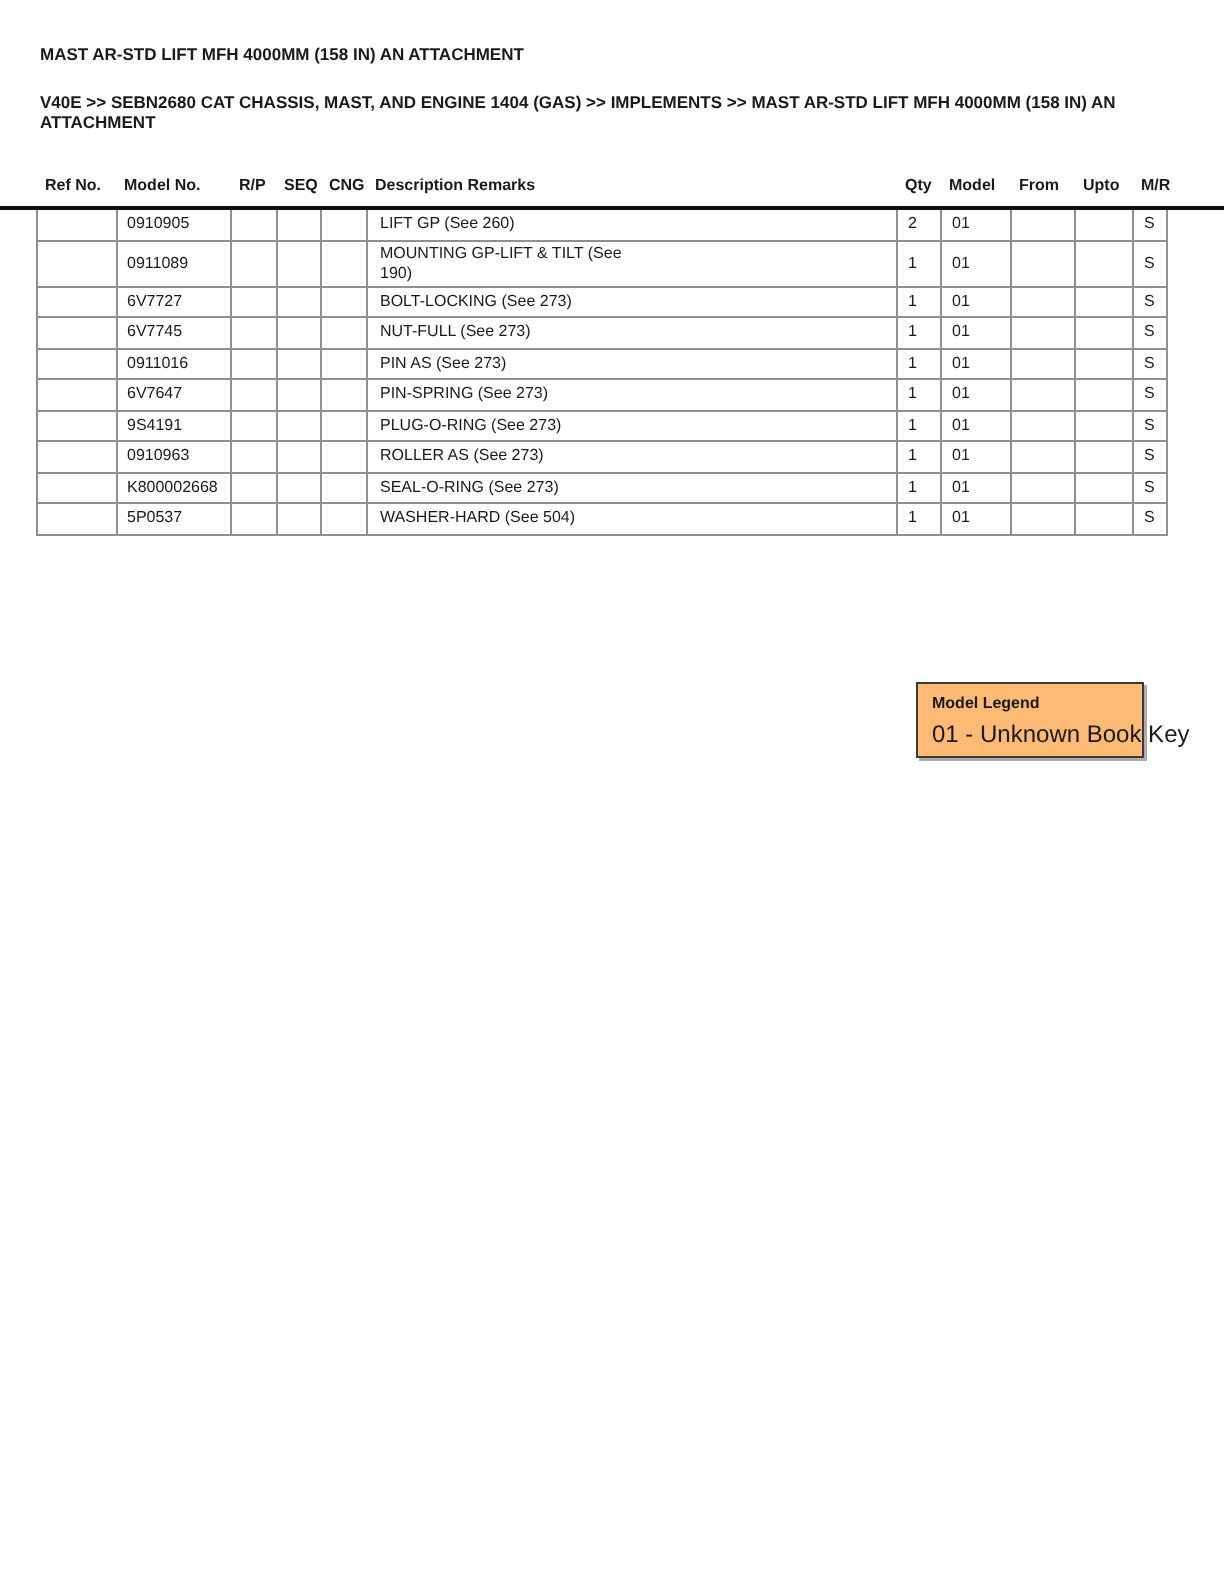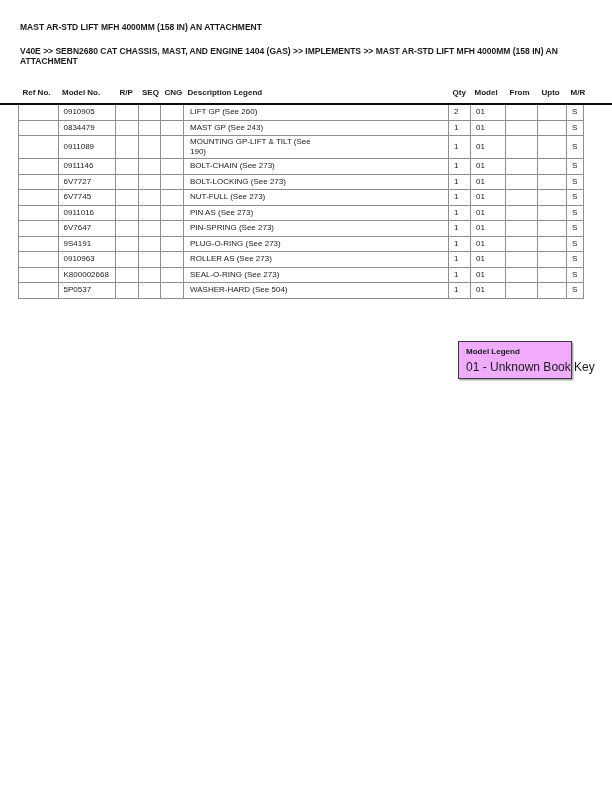--- a/index.html
+++ b/index.html
@@ -72,21 +72,21 @@
   }
   .legend {
     position: absolute;
     left: 458px;
     top: 341px;
     width: 114px;
     min-height: 34px;
     box-sizing: border-box;
     border: 1px solid #3a3a3a;
     box-shadow: 1.5px 1.5px 0 rgba(70,70,70,0.45);
-    background: #f0abfc;
+    background: #fdba74;
     padding: 5px 4px 4px 7px;
   }
   .legend-title {
     font-size: 8px;
     font-weight: bold;
     margin-bottom: 4px;
     white-space: nowrap;
   }
   .legend-entry {
     font-size: 12px;
@@ -117,21 +117,21 @@
       <col style="width:29px">
         <col style="width:17px">
     </colgroup>
     <thead>
       <tr>
         <th>Ref No.</th>
         <th>Model No.</th>
         <th>R/P</th>
         <th>SEQ</th>
         <th>CNG</th>
-        <th>Description Legend</th>
+        <th>Description Remarks</th>
         <th>Qty</th>
         <th>Model</th>
         <th>From</th>
         <th>Upto</th>
         <th>M/R</th>
       </tr>
     </thead>
     <tbody>
 
         <tr>
@@ -141,62 +141,36 @@
           <td></td>
           <td></td>
           <td class="c-desc">LIFT GP (See 260)</td>
           <td>2</td>
           <td>01</td>
           <td></td>
           <td></td>
           <td>S</td>
         </tr>
 
-        <tr>
-          <td></td>
-          <td>0834479</td>
-          <td></td>
-          <td></td>
-          <td></td>
-          <td class="c-desc">MAST GP (See 243)</td>
-          <td>1</td>
-          <td>01</td>
-          <td></td>
-          <td></td>
-          <td>S</td>
-        </tr>
 
         <tr>
           <td></td>
           <td>0911089</td>
           <td></td>
           <td></td>
           <td></td>
           <td class="c-desc">MOUNTING GP-LIFT &amp; TILT (See
 190)</td>
           <td>1</td>
           <td>01</td>
           <td></td>
           <td></td>
           <td>S</td>
         </tr>
 
-        <tr>
-          <td></td>
-          <td>0911146</td>
-          <td></td>
-          <td></td>
-          <td></td>
-          <td class="c-desc">BOLT-CHAIN (See 273)</td>
-          <td>1</td>
-          <td>01</td>
-          <td></td>
-          <td></td>
-          <td>S</td>
-        </tr>
 
         <tr>
           <td></td>
           <td>6V7727</td>
           <td></td>
           <td></td>
           <td></td>
           <td class="c-desc">BOLT-LOCKING (See 273)</td>
           <td>1</td>
           <td>01</td>

